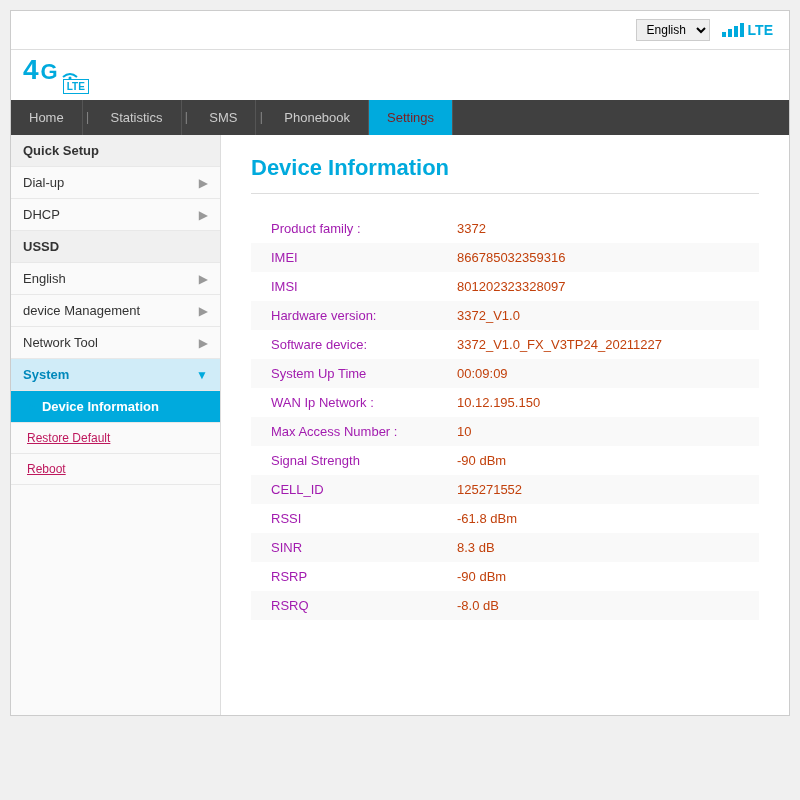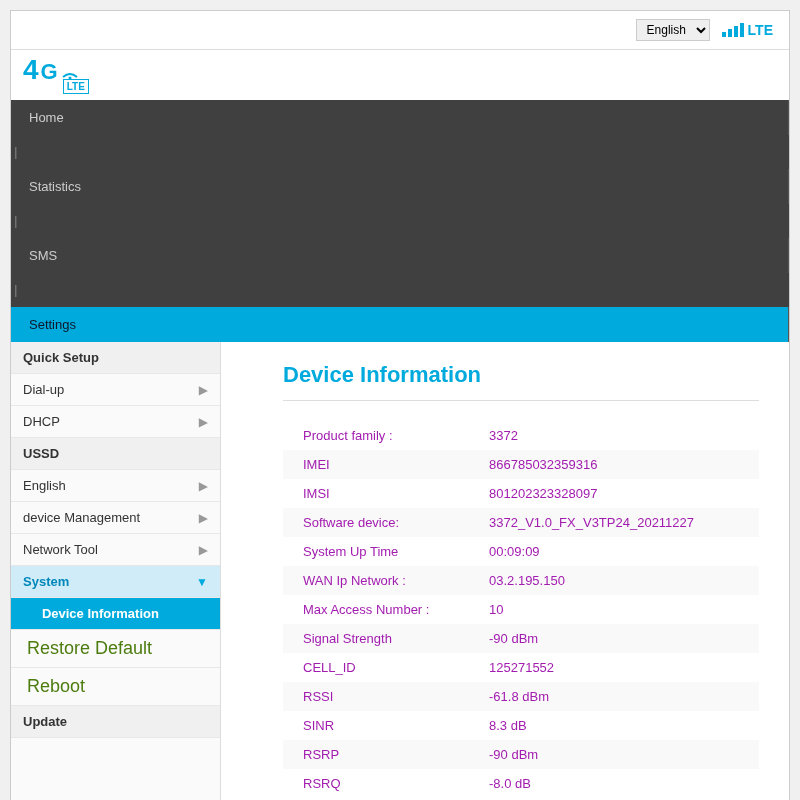--- a/index.html
+++ b/index.html
@@ -16,47 +16,47 @@
     .lte-text { font-size: 14px; font-weight: bold; color: #00aadd; }
 
     
     .logo-bar { background: #fff; padding: 6px 12px; display: flex; align-items: center; }
     .logo-wrap { display: flex; align-items: baseline; gap: 2px; }
     .logo-4 { font-size: 28px; font-weight: 900; color: #00aadd; line-height: 1; }
     .logo-g { font-size: 22px; font-weight: 900; color: #00aadd; line-height: 1; }
     .logo-lte-tag { font-size: 10px; font-weight: bold; color: #00aadd; border: 1.5px solid #00aadd; padding: 1px 3px; margin-left: 2px; }
 
     
-    .nav-bar { background: #404040; display: flex; align-items: stretch; flex-direction: column; }
+    .nav-bar { background: #404040; display: flex; align-items: stretch; }
     .nav-item { color: #ccc; padding: 10px 18px; font-size: 13px; cursor: pointer; display: flex; align-items: center; border-right: 1px solid #555; }
-    .nav-item.active { background: #00aadd; color: #0f172a; }
+    .nav-item.active { background: #00aadd; color: #7f1d1d; }
     .nav-sep { color: #888; padding: 10px 0; font-size: 12px; }
 
     
-    .main-layout { display: flex; background: #fff; min-height: 580px; gap: 32px; }
+    .main-layout { display: flex; background: #fff; min-height: 580px; }
 
     
     .sidebar { width: 210px; border-right: 1px solid #ddd; background: #fafafa; flex-shrink: 0; }
     .sidebar-item { padding: 8px 12px; border-bottom: 1px solid #e8e8e8; cursor: pointer; display: flex; justify-content: space-between; align-items: center; color: #333; font-size: 13px; }
     .sidebar-item.section-header { background: #f0f0f0; font-weight: bold; color: #333; }
     .sidebar-item.active-parent { background: #d0ecf8; color: #0088bb; font-weight: bold; }
     .sidebar-item.active-child { background: #00aadd; color: #fff; font-weight: bold; padding-left: 16px; }
-    .sidebar-item.child { padding-left: 16px; color: #4d7c0f; font-size: 18px; }
+    .sidebar-item.child { padding-left: 16px; color: #be185d; font-size: 12px; text-decoration: underline; }
     .chevron { color: #999; font-size: 12px; }
     .chevron-blue { color: #00aadd; font-size: 12px; }
     .arrow-right { color: #00aadd; font-size: 11px; margin-right: 4px; }
 
     
     .content { flex: 1; padding: 20px 30px; }
     .page-title { font-size: 22px; color: #00aadd; font-weight: bold; border-bottom: 1px solid #ddd; padding-bottom: 12px; margin-bottom: 20px; }
 
     .info-table { width: 100%; border-collapse: collapse; }
     .info-table tr td { padding: 7px 6px; font-size: 13px; vertical-align: top; }
     .info-table tr td:first-child { color: #a21caf; width: 200px; padding-left: 20px; }
-    .info-table tr td:last-child { color: #a21caf; }
+    .info-table tr td:last-child { color: #c2410c; }
     .info-table tr:nth-child(even) { background: #f9f9f9; }
   </style>
 </head>
 <body>
 
 <div class="outer-wrapper">
 
   <div class="top-bar">
     <select class="lang-select">
       <option>English</option>
@@ -86,20 +86,21 @@
     </div>
   </div>
 
   <div class="nav-bar">
     <div class="nav-item">Home</div>
     <span class="nav-sep">&nbsp;|&nbsp;</span>
     <div class="nav-item">Statistics</div>
     <span class="nav-sep">&nbsp;|&nbsp;</span>
     <div class="nav-item">SMS</div>
     <span class="nav-sep">&nbsp;|&nbsp;</span>
+    <div class="nav-item">Phonebook</div>
     <div class="nav-item active">Settings</div>
   </div>
 
   <div class="main-layout">
 
     <div class="sidebar">
       <div class="sidebar-item section-header">
         <span>Quick Setup</span>
       </div>
       <div class="sidebar-item">
@@ -131,53 +132,54 @@
       </div>
 
       <div class="sidebar-item active-child">
         <span><span class="arrow-right">►</span><span>Device Information</span></span>
       </div>
       <div class="sidebar-item child">
         <span>Restore Default</span>
       </div>
       <div class="sidebar-item child">
         <span>Reboot</span>
-      </div>
-      <div class="sidebar-item section-header">
-        <span>Update</span>
       </div>
     </div>
 
     <div class="content">
       <div class="page-title">Device Information</div>
       <table class="info-table">
         <tbody id="info-tbody">
             <tr>
               <td>Product family :</td>
               <td>3372</td>
             </tr>
             <tr>
               <td>IMEI</td>
               <td>866785032359316</td>
             </tr>
             <tr>
               <td>IMSI</td>
               <td>801202323328097</td>
             </tr>
             <tr>
+              <td>Hardware version:</td>
+              <td>3372_V1.0</td>
+            </tr>
+            <tr>
               <td>Software device:</td>
               <td>3372_V1.0_FX_V3TP24_20211227</td>
             </tr>
             <tr>
               <td>System Up Time</td>
               <td>00:09:09</td>
             </tr>
             <tr>
               <td>WAN Ip Network :</td>
-              <td>03.2.195.150</td>
+              <td>10.12.195.150</td>
             </tr>
             <tr>
               <td>Max Access Number :</td>
               <td>10</td>
             </tr>
             <tr>
               <td>Signal Strength</td>
               <td>-90 dBm</td>
             </tr>
             <tr>

